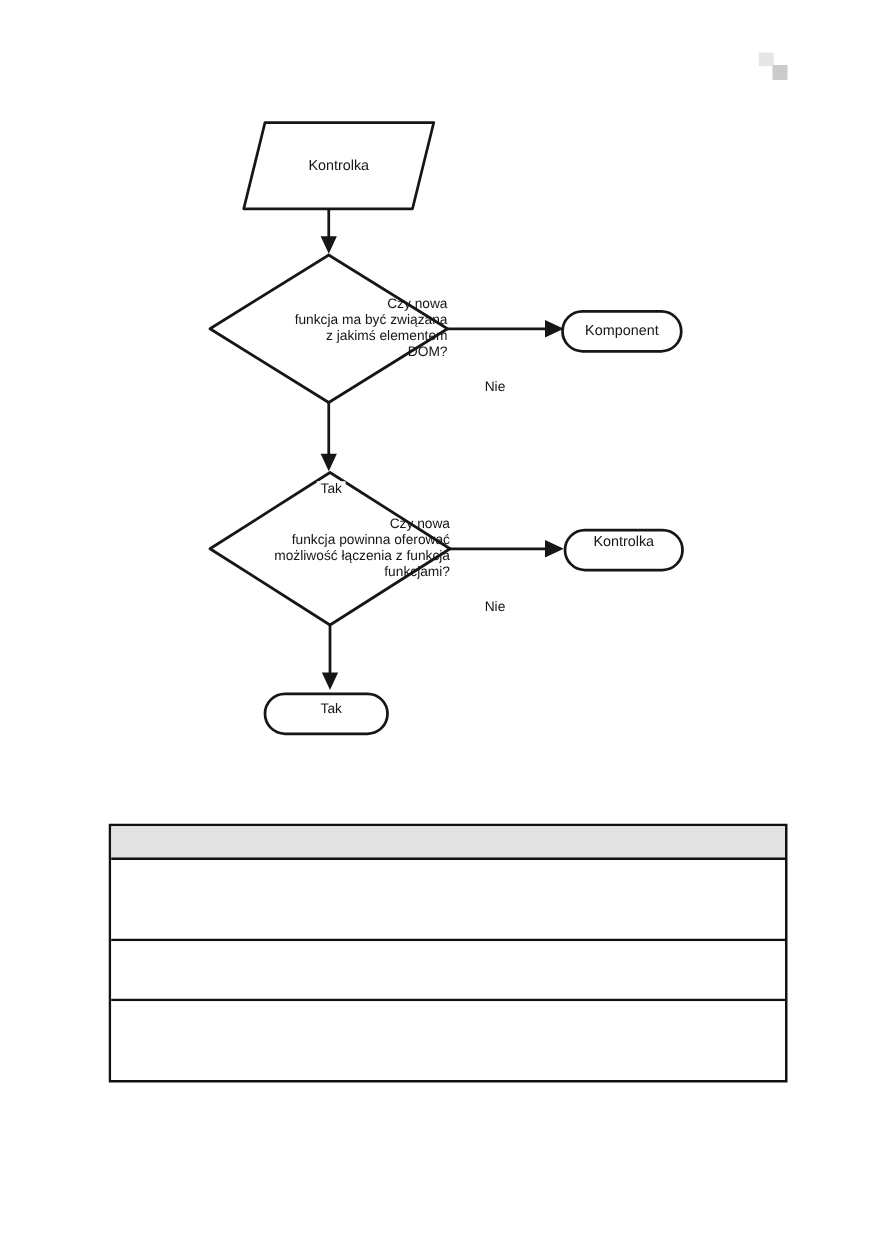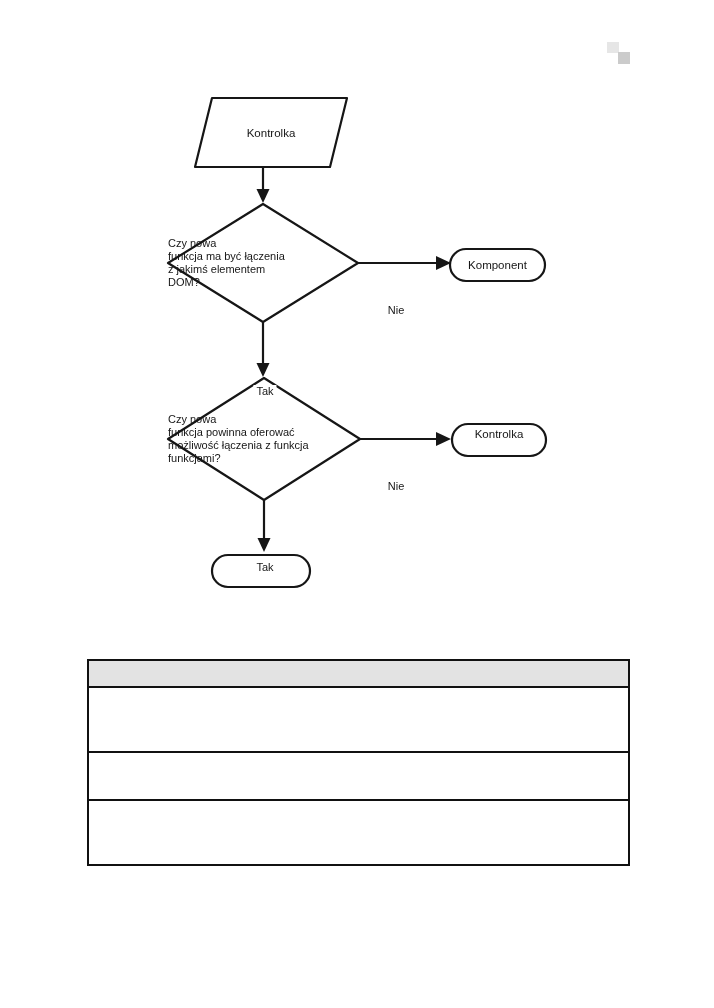--- a/index.html
+++ b/index.html
@@ -31,21 +31,21 @@
     color:#161616;
     pointer-events:none;
   }
   .lbl-wymagania{left:197px;top:98px;width:148px;height:69px;}
   .lbl-komponent{left:450px;top:249px;width:95px;height:32px;border-radius:14px;}
   .lbl-kontrolka{left:452px;top:424px;width:94px;height:20px;}
   .lbl-zachowanie{left:212px;top:555px;width:98px;height:32px;}
 
   .diamond-text{
     position:absolute;
-    text-align:left;
+    text-align:right;
     font-size:11px;
     line-height:13px;
     color:#161616;
     pointer-events:none;
   }
   .d1-text{left:168px;top:237px;width:190px;}
   .d2-text{left:168px;top:413px;width:192px;}
   .diamond-text b{font-weight:normal;}
 
   .edge-label{
@@ -119,21 +119,21 @@
 
       <line x1="264" y1="500" x2="264" y2="539"></line>
       <polygon points="264,552 257.5,538 270.5,538" fill="#161616" stroke="none"></polygon>
       <rect x="212" y="555" width="98" height="32" rx="16" fill="#ffffff"></rect>
     </svg>
 
     <div class="node-label lbl-wymagania">Kontrolka</div>
 
     <div class="diamond-text d1-text">
       <div>Czy nowa</div>
-      <div><b>funkcja</b><span> ma być łączenia</span></div>
+      <div><b>funkcja</b><span> ma być związana</span></div>
       <div>z jakimś elementem</div>
       <div>DOM?</div>
     </div>
 
     <div class="edge-label lbl-nie1">Nie</div>
     <div class="node-label lbl-komponent">Komponent</div>
     <div class="edge-label lbl-tak1">Tak</div>
 
     <div class="diamond-text d2-text">
       <div>Czy nowa</div>

